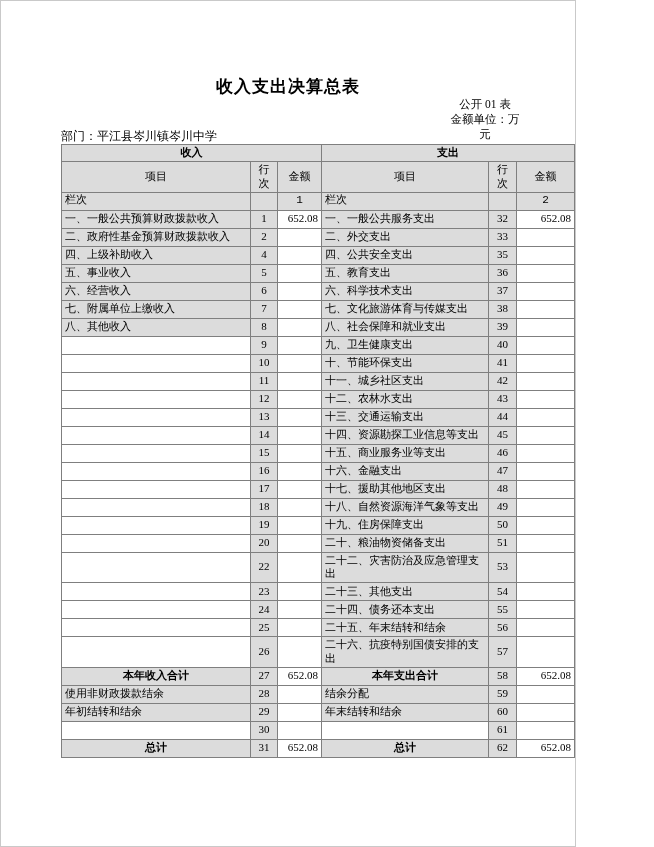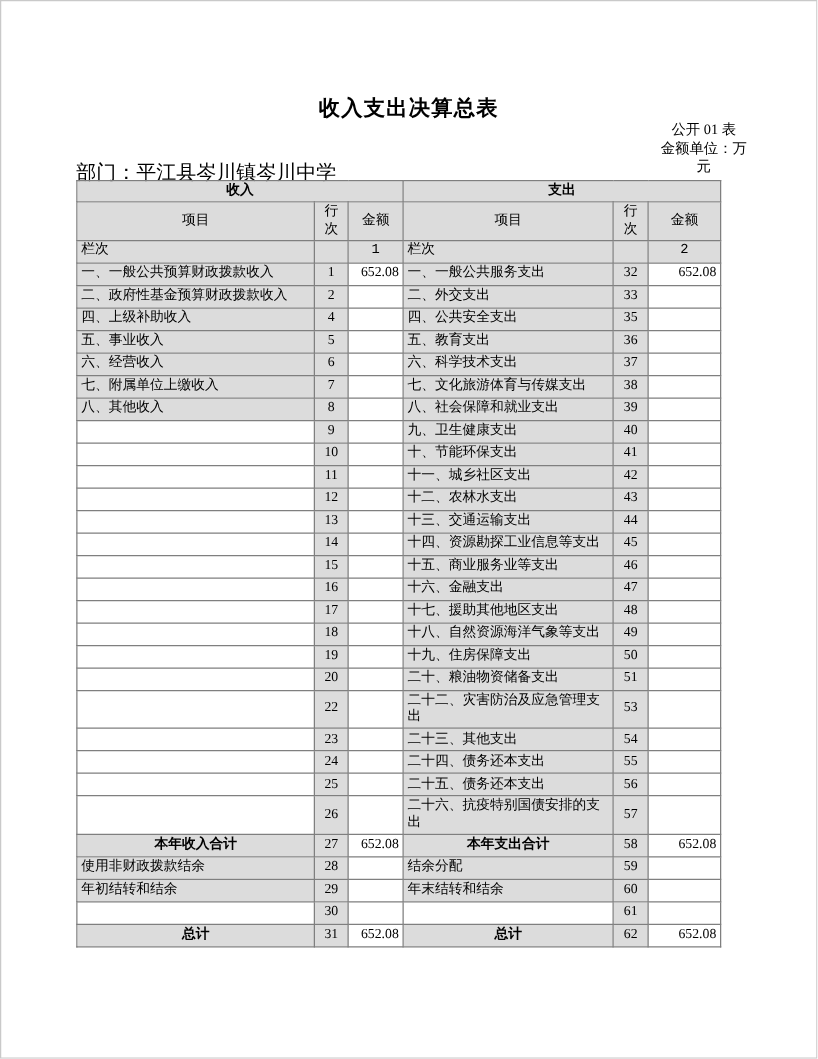--- a/index.html
+++ b/index.html
@@ -1,19 +1,19 @@
 <!DOCTYPE html>
 <html><head>
 <meta charset="utf-8">
 <style>
   * { box-sizing: border-box; }
   html, body { margin: 0; padding: 0; background: #ffffff; }
   .page {
     position: relative;
-    width: 654px;
+    width: 576px;
     height: 847px;
     background: #ffffff;
     border: 1px solid #c9c9c9;
     font-family: "Liberation Serif", "DejaVu Serif", serif;
     color: #000000;
     overflow: hidden;
     padding-left: 25px;
   }
   .title {
     position: absolute;
@@ -27,21 +27,21 @@
     position: absolute;
     top: 96px; right: 52px;
     text-align: center;
     font-size: 11.5px;
     line-height: 1.3;
   }
   .meta .unit { width: 76px; margin-left: auto; }
   .dept {
     position: absolute;
     top: 127px; left: 60px;
-    font-size: 16px;
+    font-size: 12px;
     font-family: Liberation Serif, serif;
   }
   table.main {
     position: absolute;
     top: 143px; left: 60px;
     border-collapse: collapse;
     table-layout: fixed;
     font-size: 11px;
   }
   table.main, .main th, .main td { border: 1px solid #7f7f7f; }
@@ -284,21 +284,21 @@
           <td class="line shaded">24</td>
           <td class="amount"></td>
           <td class="item shaded">二十四、债务还本支出</td>
           <td class="line shaded">55</td>
           <td class="amount"></td>
         </tr>
         <tr>
           <td class="item"></td>
           <td class="line shaded">25</td>
           <td class="amount"></td>
-          <td class="item shaded">二十五、债务还本支出</td>
+          <td class="item shaded">二十五、年末结转和结余</td>
           <td class="line shaded">56</td>
           <td class="amount"></td>
         </tr>
         <tr>
           <td class="item"></td>
           <td class="line shaded">26</td>
           <td class="amount"></td>
           <td class="item shaded">二十六、抗疫特别国债安排的支出</td>
           <td class="line shaded">57</td>
           <td class="amount"></td>

